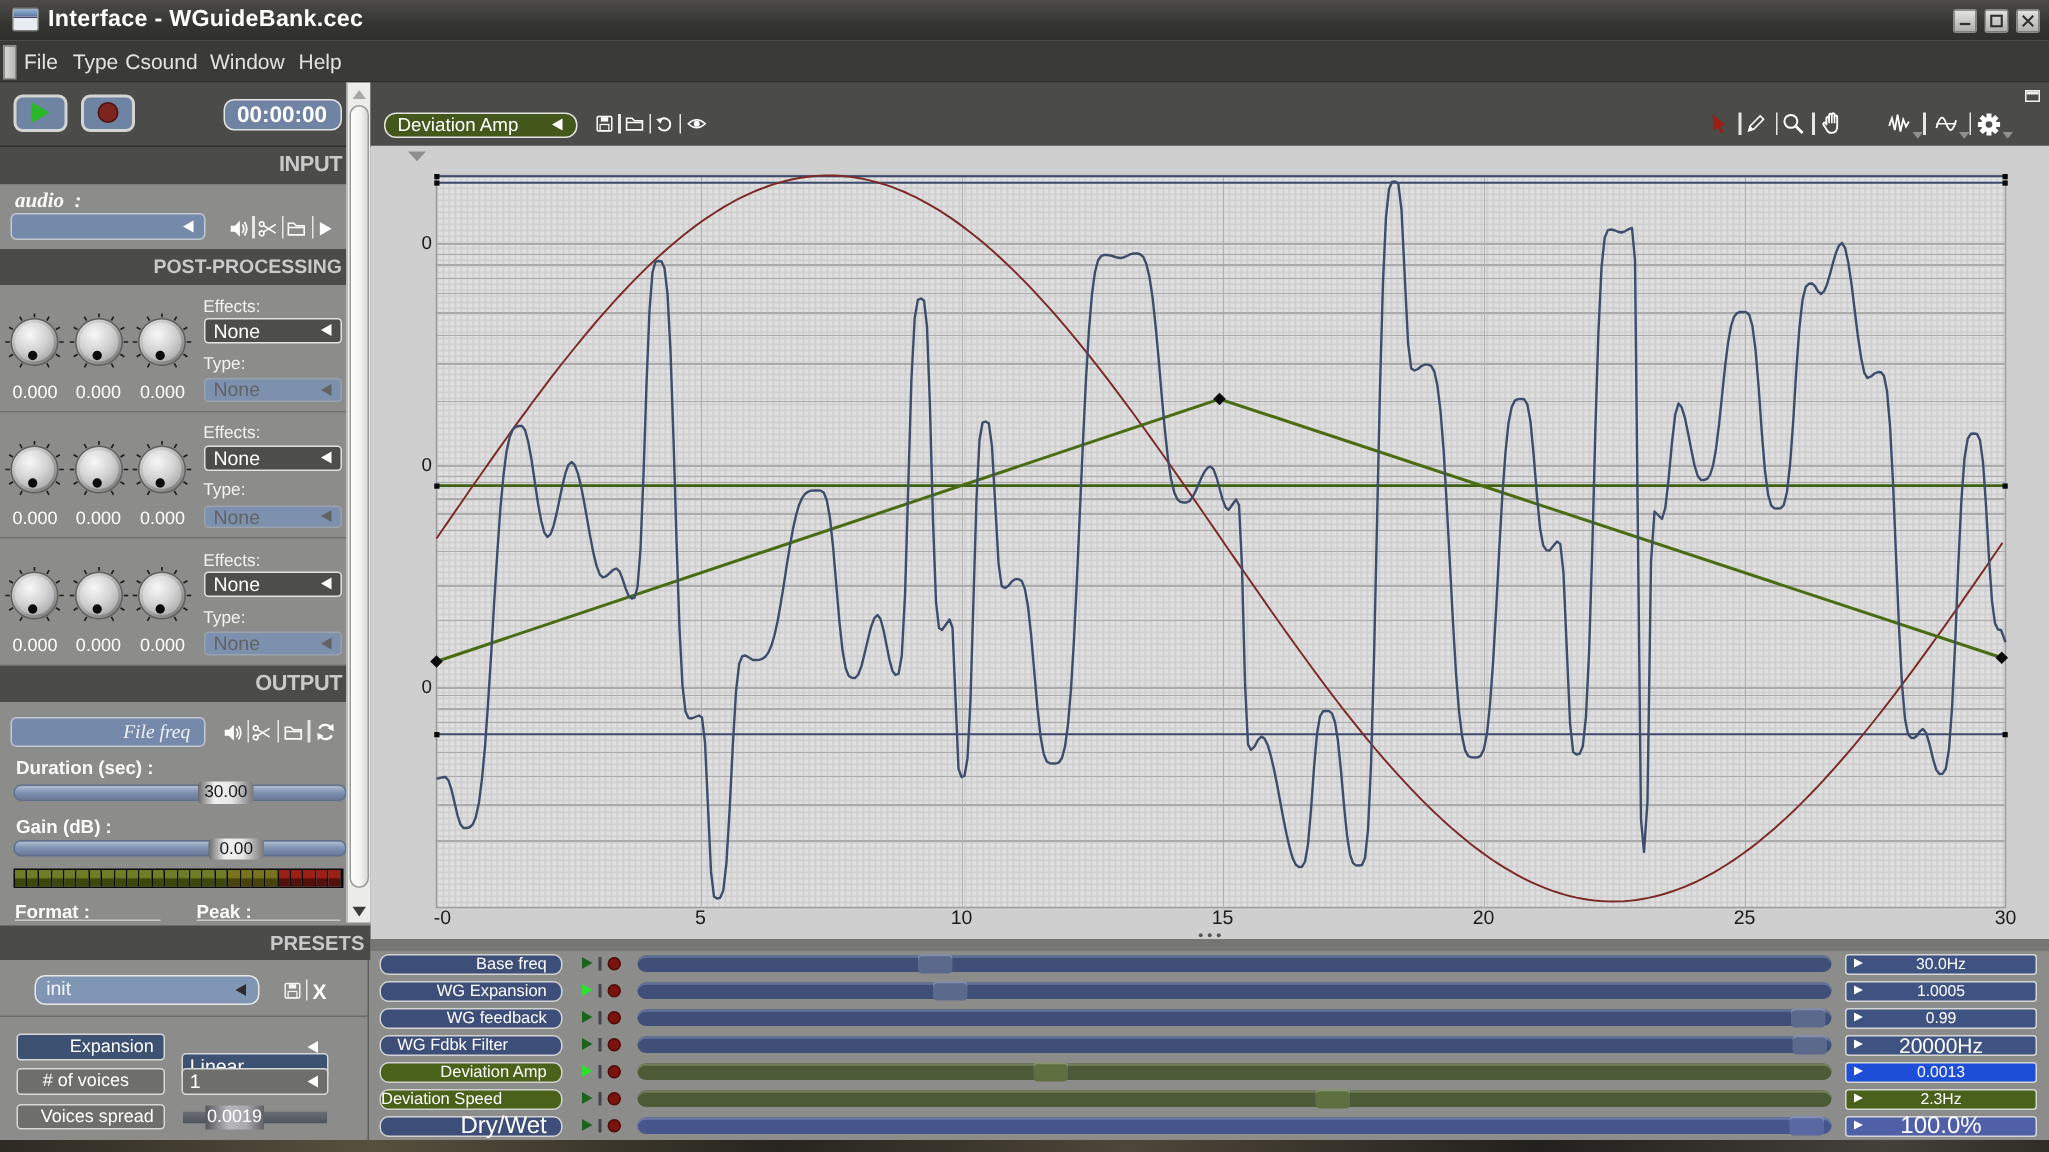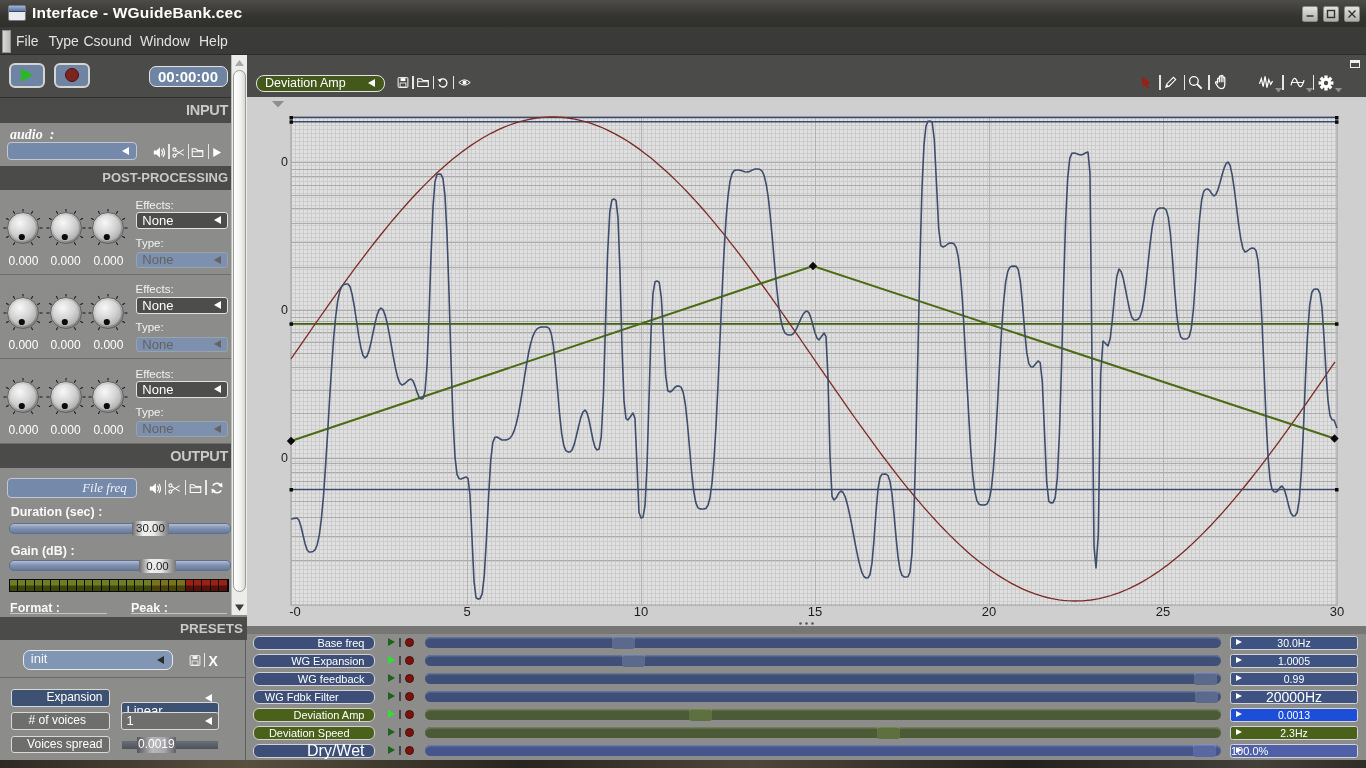--- a/index.html
+++ b/index.html
@@ -524,28 +524,28 @@
 <div class="abs" style="left:1230px;top:690.3px;width:128px;height:13.5px;background:#3f5383;border:1px solid #d5d5d3;border-radius:2.5px;color:#fff;font-size:14px;text-align:center;line-height:12.5px">20000Hz</div>
 <div class="abs" style="left:1236px;top:693.3px;width:0;height:0;border-top:3.8px solid transparent;border-bottom:3.8px solid transparent;border-left:6.5px solid #fff"></div>
 <div class="abs" style="left:253px;top:708.3px;width:121.5px;height:13.5px;background:#4a611a;border:1px solid #d2d2d0;border-radius:6px;color:#fff;font-size:11px;text-align:right;padding-right:9px;line-height:12px">Deviation Amp</div>
 <div class="abs" style="left:388px;top:710.3px;width:0;height:0;border-top:4.5px solid transparent;border-bottom:4.5px solid transparent;border-left:7.5px solid #2ce22c"></div>
 <div class="vbar" style="left:399px;top:710.3px;height:9px;background:#44444a"></div>
 <div class="abs" style="left:405px;top:710.3px;width:9px;height:9px;border-radius:50%;background:#7a120e;border:1px solid #4c0c08"></div>
 <div class="abs" style="left:424.5px;top:709.3px;width:796px;height:11px;border-radius:5.5px;background:#4d5a38;box-shadow:inset 0 1.5px 0 #707e56"></div>
 <div class="abs" style="left:689px;top:708.3px;width:23px;height:13px;border-radius:3px;background:#5e7040;box-shadow:inset 0 1.5px 0 rgba(255,255,255,0.25)"></div>
 <div class="abs" style="left:1230px;top:708.3px;width:128px;height:13.5px;background:#1d4ed8;border:1px solid #d5d5d3;border-radius:2.5px;color:#fff;font-size:10.5px;text-align:center;line-height:12.5px">0.0013</div>
 <div class="abs" style="left:1236px;top:711.3px;width:0;height:0;border-top:3.8px solid transparent;border-bottom:3.8px solid transparent;border-left:6.5px solid #fff"></div>
-<div class="abs" style="left:253px;top:726.3px;width:121.5px;height:13.5px;background:#4a611a;border:1px solid #d2d2d0;border-radius:6px;color:#fff;font-size:11px;text-align:center;padding-right:9px;line-height:12px">Deviation Speed</div>
+<div class="abs" style="left:253px;top:726.3px;width:121.5px;height:13.5px;background:#4a611a;border:1px solid #d2d2d0;border-radius:6px;color:#fff;font-size:11px;text-align:left;padding-right:9px;line-height:12px">Deviation Speed</div>
 <div class="abs" style="left:388px;top:728.3px;width:0;height:0;border-top:4.5px solid transparent;border-bottom:4.5px solid transparent;border-left:7.5px solid #1c641c"></div>
 <div class="vbar" style="left:399px;top:728.3px;height:9px;background:#44444a"></div>
 <div class="abs" style="left:405px;top:728.3px;width:9px;height:9px;border-radius:50%;background:#7a120e;border:1px solid #4c0c08"></div>
 <div class="abs" style="left:424.5px;top:727.3px;width:796px;height:11px;border-radius:5.5px;background:#4d5a38;box-shadow:inset 0 1.5px 0 #707e56"></div>
 <div class="abs" style="left:877px;top:726.3px;width:23px;height:13px;border-radius:3px;background:#5e7040;box-shadow:inset 0 1.5px 0 rgba(255,255,255,0.25)"></div>
 <div class="abs" style="left:1230px;top:726.3px;width:128px;height:13.5px;background:#4a611c;border:1px solid #d5d5d3;border-radius:2.5px;color:#fff;font-size:10.5px;text-align:center;line-height:12.5px">2.3Hz</div>
 <div class="abs" style="left:1236px;top:729.3px;width:0;height:0;border-top:3.8px solid transparent;border-bottom:3.8px solid transparent;border-left:6.5px solid #fff"></div>
 <div class="abs" style="left:253px;top:744.3px;width:121.5px;height:13.5px;background:#3d4f78;border:1px solid #d2d2d0;border-radius:6px;color:#fff;font-size:16px;text-align:right;padding-right:9px;line-height:12px">Dry/Wet</div>
 <div class="abs" style="left:388px;top:746.3px;width:0;height:0;border-top:4.5px solid transparent;border-bottom:4.5px solid transparent;border-left:7.5px solid #1c641c"></div>
 <div class="vbar" style="left:399px;top:746.3px;height:9px;background:#44444a"></div>
 <div class="abs" style="left:405px;top:746.3px;width:9px;height:9px;border-radius:50%;background:#7a120e;border:1px solid #4c0c08"></div>
 <div class="abs" style="left:424.5px;top:745.3px;width:796px;height:11px;border-radius:5.5px;background:#47558d;box-shadow:inset 0 1.5px 0 #6a78a8"></div>
 <div class="abs" style="left:1192.5px;top:744.3px;width:23px;height:13px;border-radius:3px;background:#5a68a2;box-shadow:inset 0 1.5px 0 rgba(255,255,255,0.25)"></div>
-<div class="abs" style="left:1230px;top:744.3px;width:128px;height:13.5px;background:#5060a8;border:1px solid #d5d5d3;border-radius:2.5px;color:#fff;font-size:11px;text-align:left;line-height:12.5px">100.0%</div>
+<div class="abs" style="left:1230px;top:744.3px;width:128px;height:13.5px;background:#5060a8;border:1px solid #d5d5d3;border-radius:2.5px;color:#fff;font-size:16px;text-align:center;line-height:12.5px">100.0%</div>
 <div class="abs" style="left:1236px;top:747.3px;width:0;height:0;border-top:3.8px solid transparent;border-bottom:3.8px solid transparent;border-left:6.5px solid #fff"></div>
 <div class="abs" style="left:0;top:760px;width:1366px;height:8px;background:linear-gradient(90deg,#2e2a24,#58503e 18%,#27251f 38%,#4e463a 55%,#23211d 75%,#44403a 92%,#302c26)"></div>
 </body></html>

